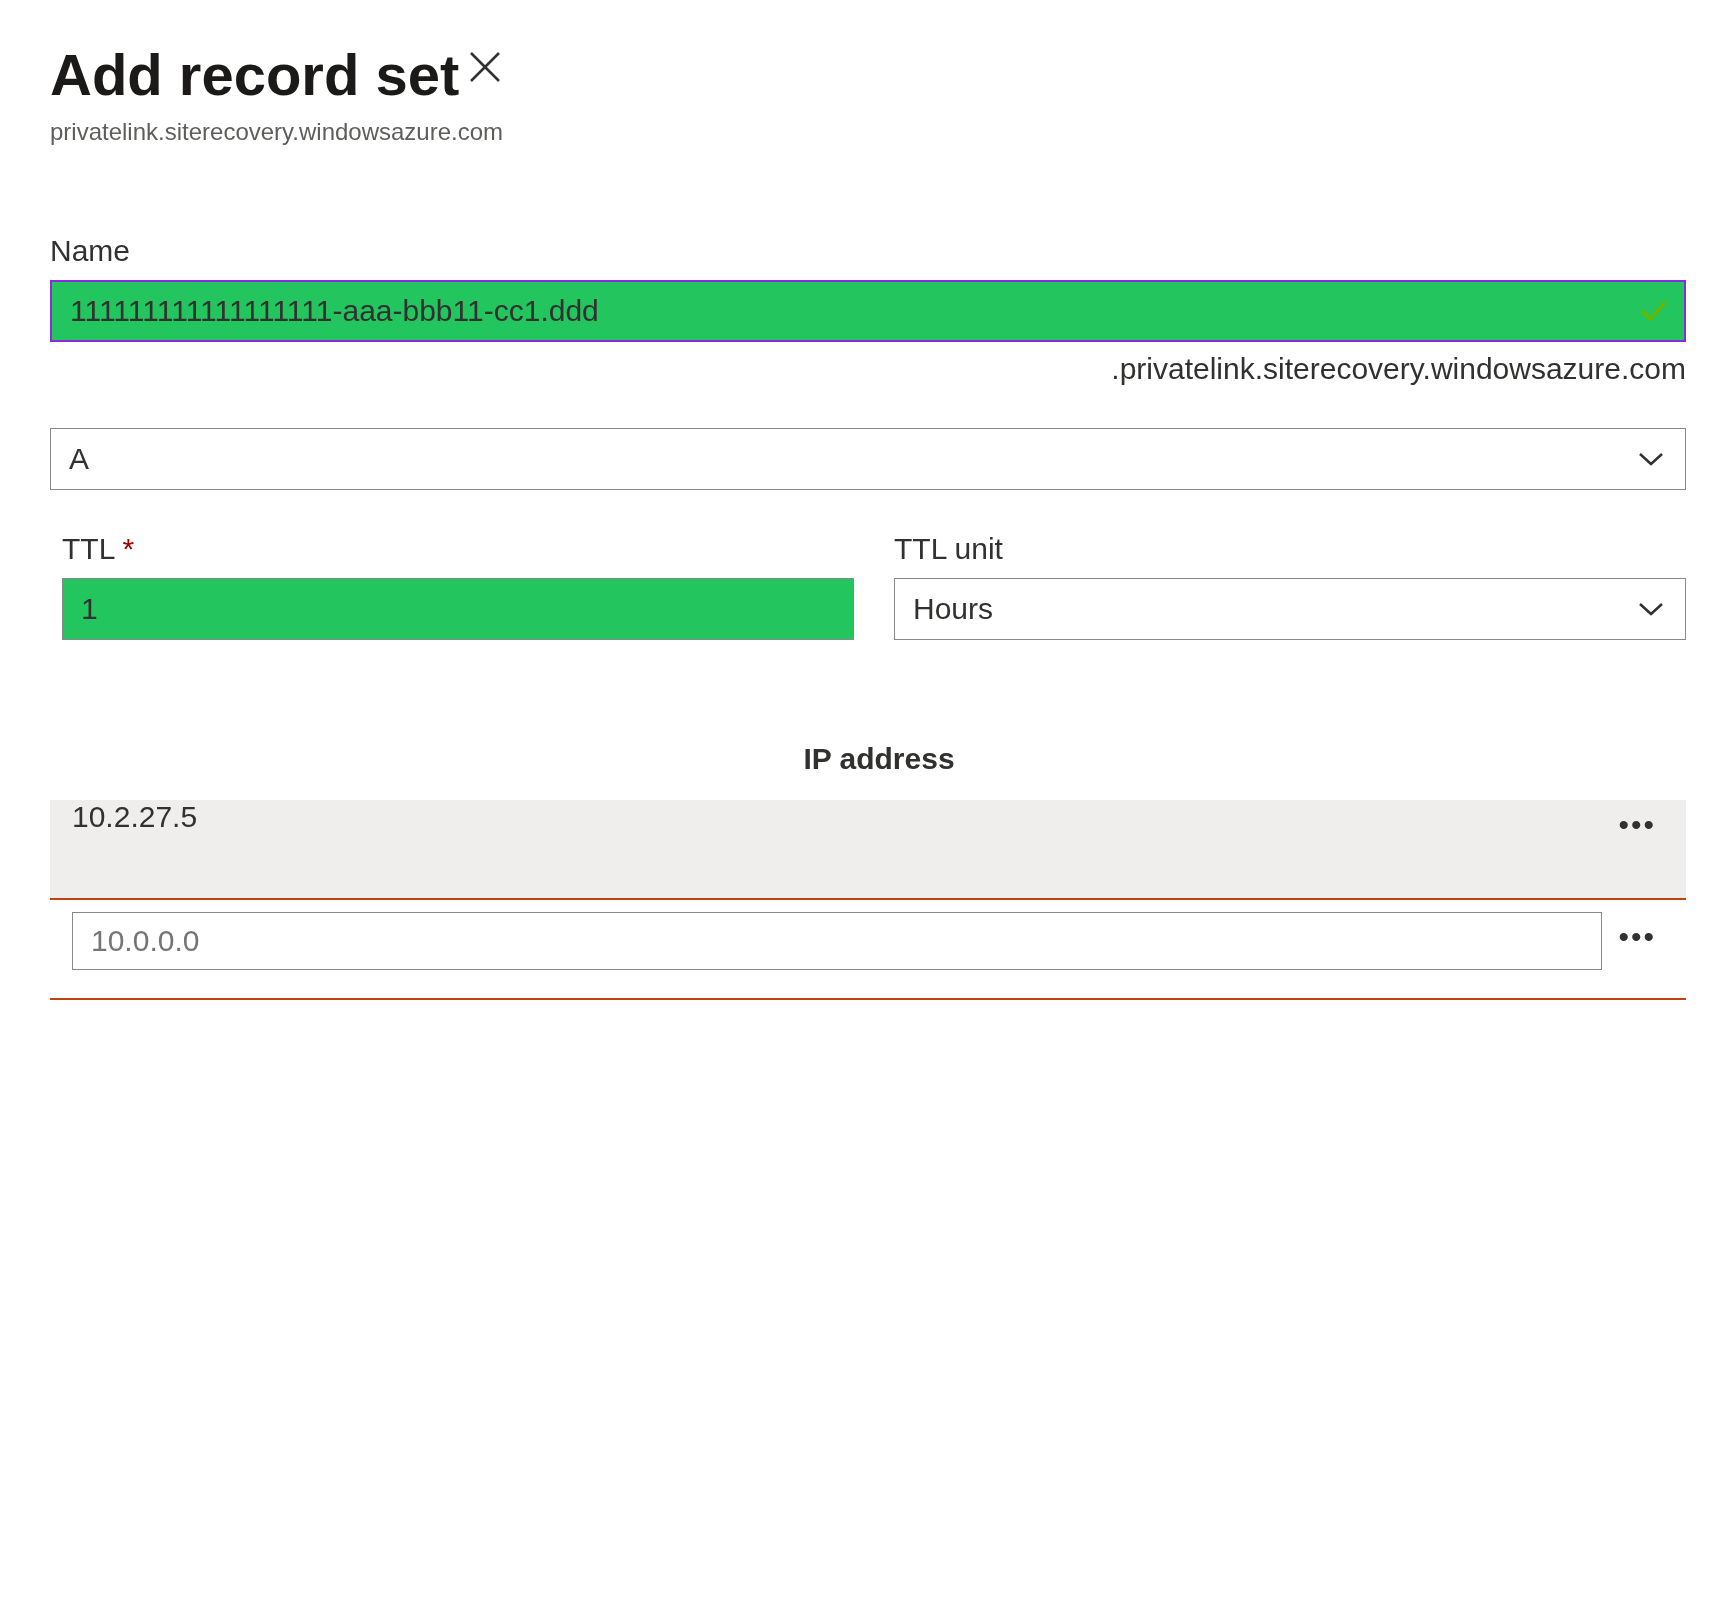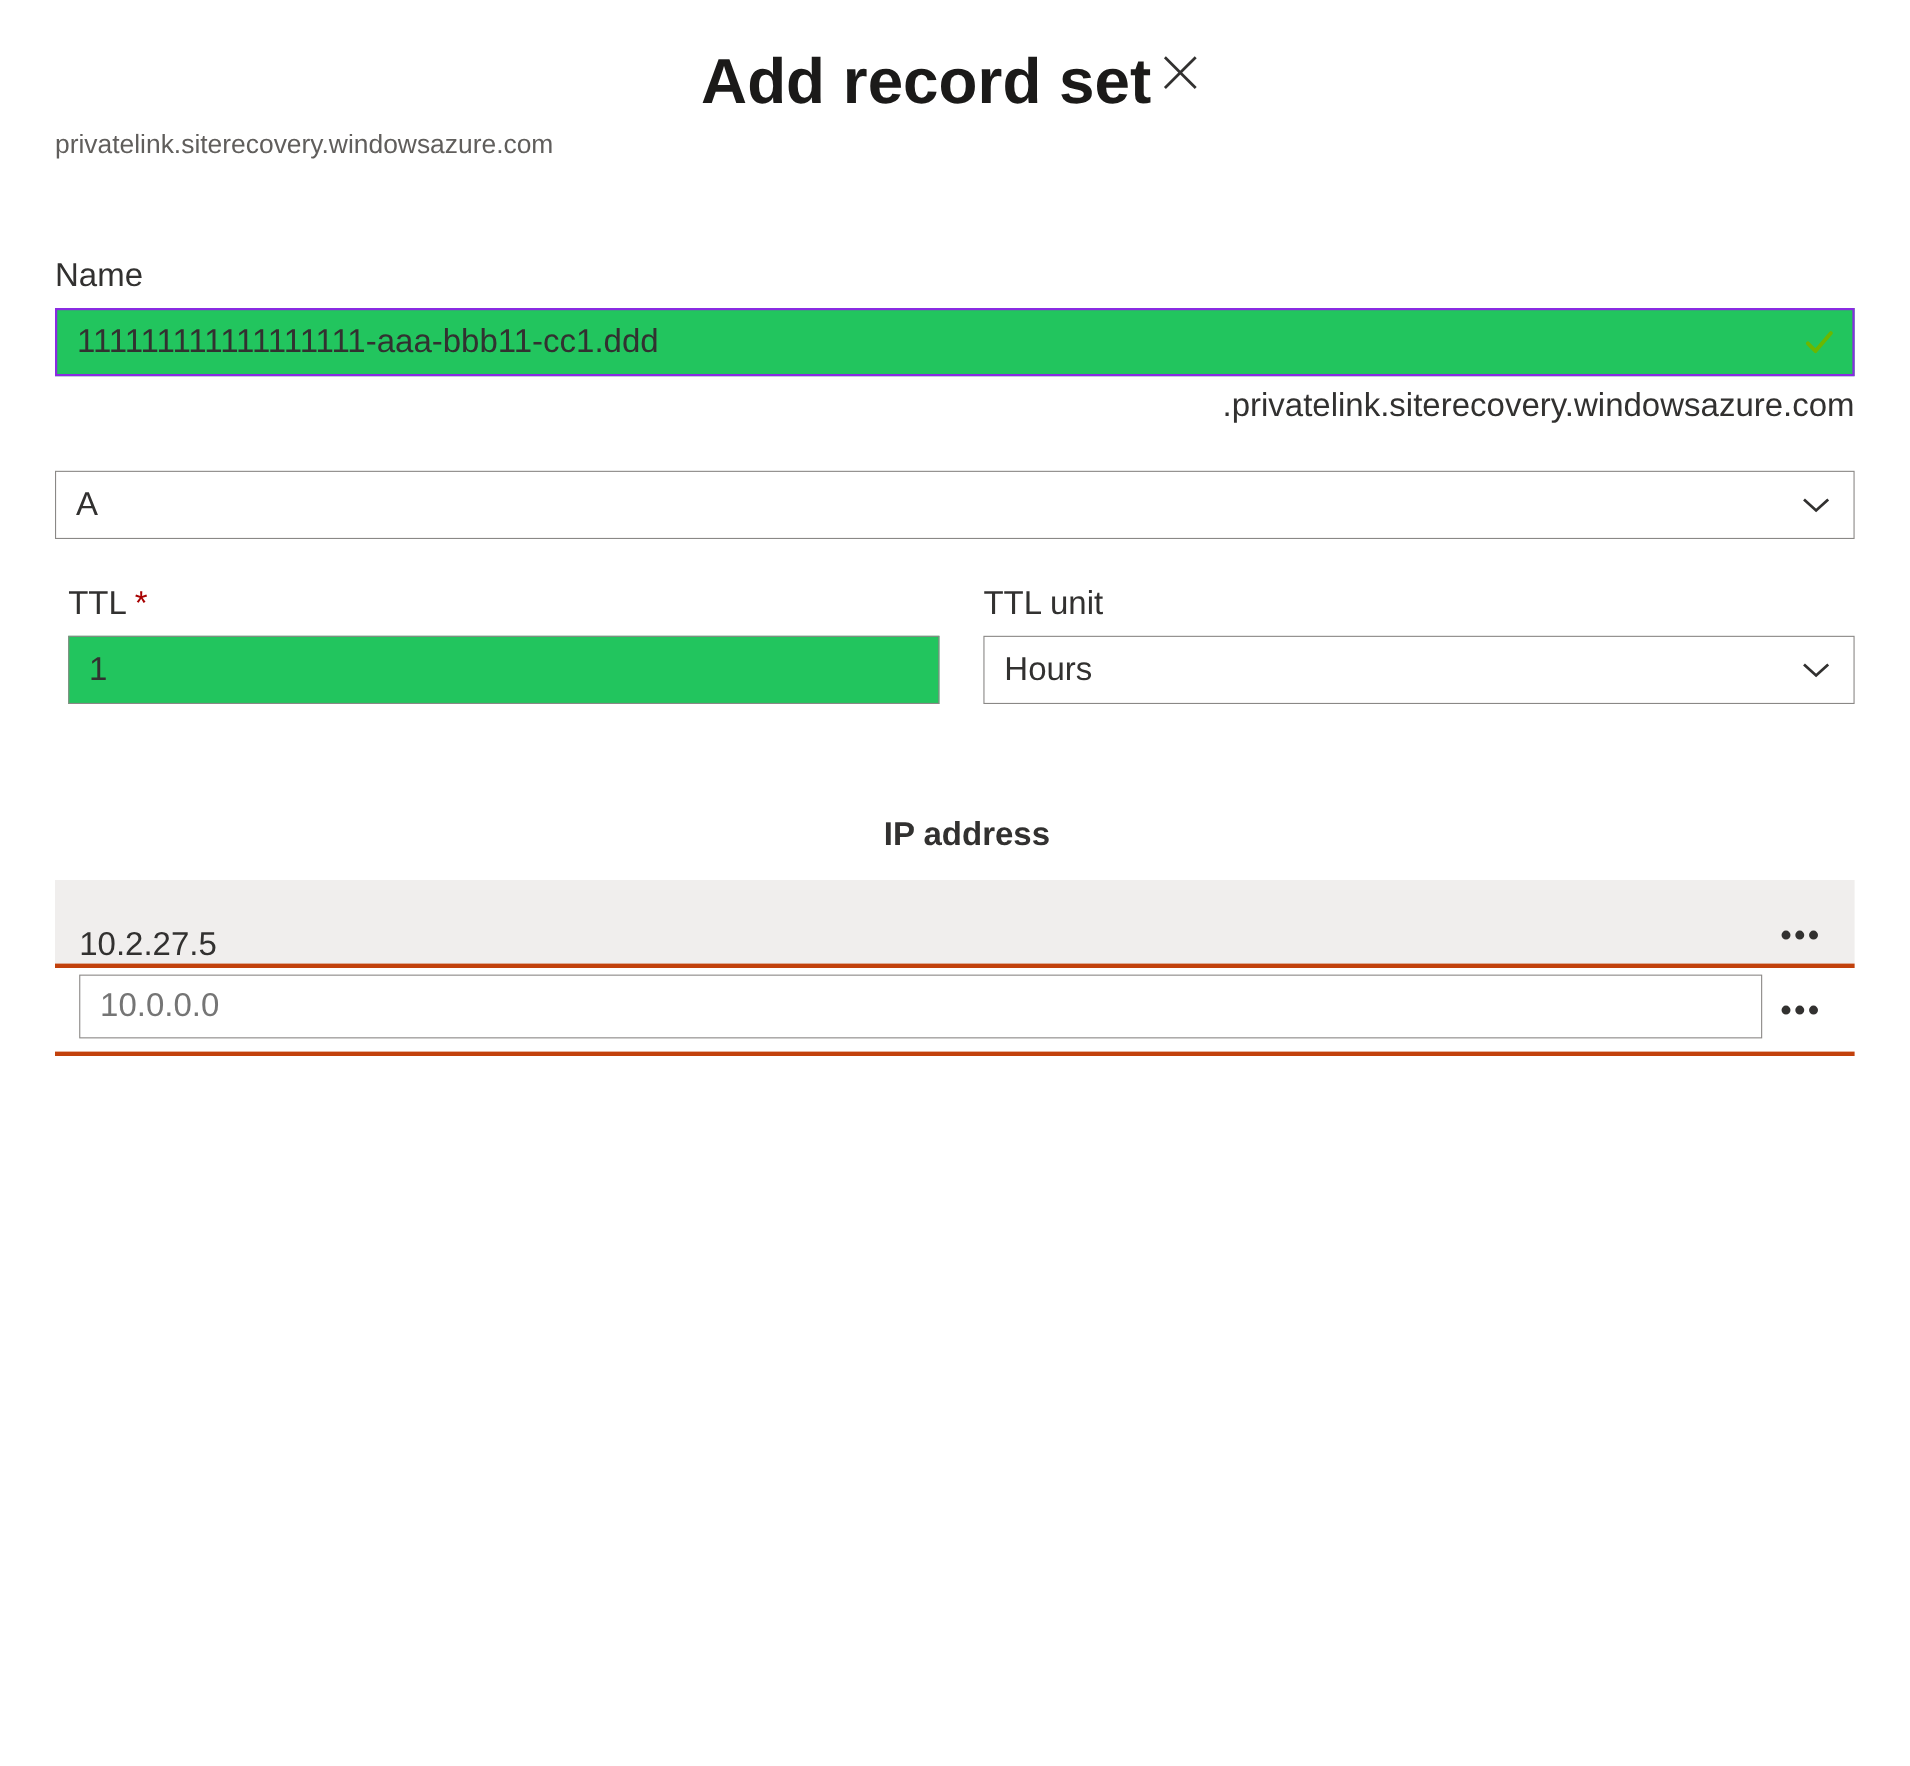--- a/index.html
+++ b/index.html
@@ -9,21 +9,21 @@
   }
   body {
     font-family: "Segoe UI", -apple-system, BlinkMacSystemFont, sans-serif;
     background: #ffffff;
     padding: 40px 50px;
     width: 1736px;
     color: #323130;
   }
   .header {
     display: flex;
-    justify-content: center;
+    justify-content: flex-start;
     align-items: flex-start;
     margin-bottom: 8px;
   }
   .title {
     font-size: 58px;
     font-weight: 600;
     color: #1b1a19;
     line-height: 1.2;
   }
   .close-btn {
@@ -124,23 +124,23 @@
     font-size: 30px;
     font-weight: 600;
     color: #323130;
     margin-top: 60px;
     margin-bottom: 24px;
     padding-left: 22px;
     text-align: center;
   }
   .ip-row {
     display: flex;
-    align-items: flex-end;
-    height: 80px;
-    border-bottom: 4px solid #c2410c;
+    align-items: flex-start;
+    height: 100px;
+    border-bottom: 2px solid #c2410c;
     padding: 0 22px;
   }
   .ip-row.shaded {
     background: #f0eeed;
   }
   .ip-value {
     flex: 1;
     font-size: 30px;
     color: #323130;
   }

